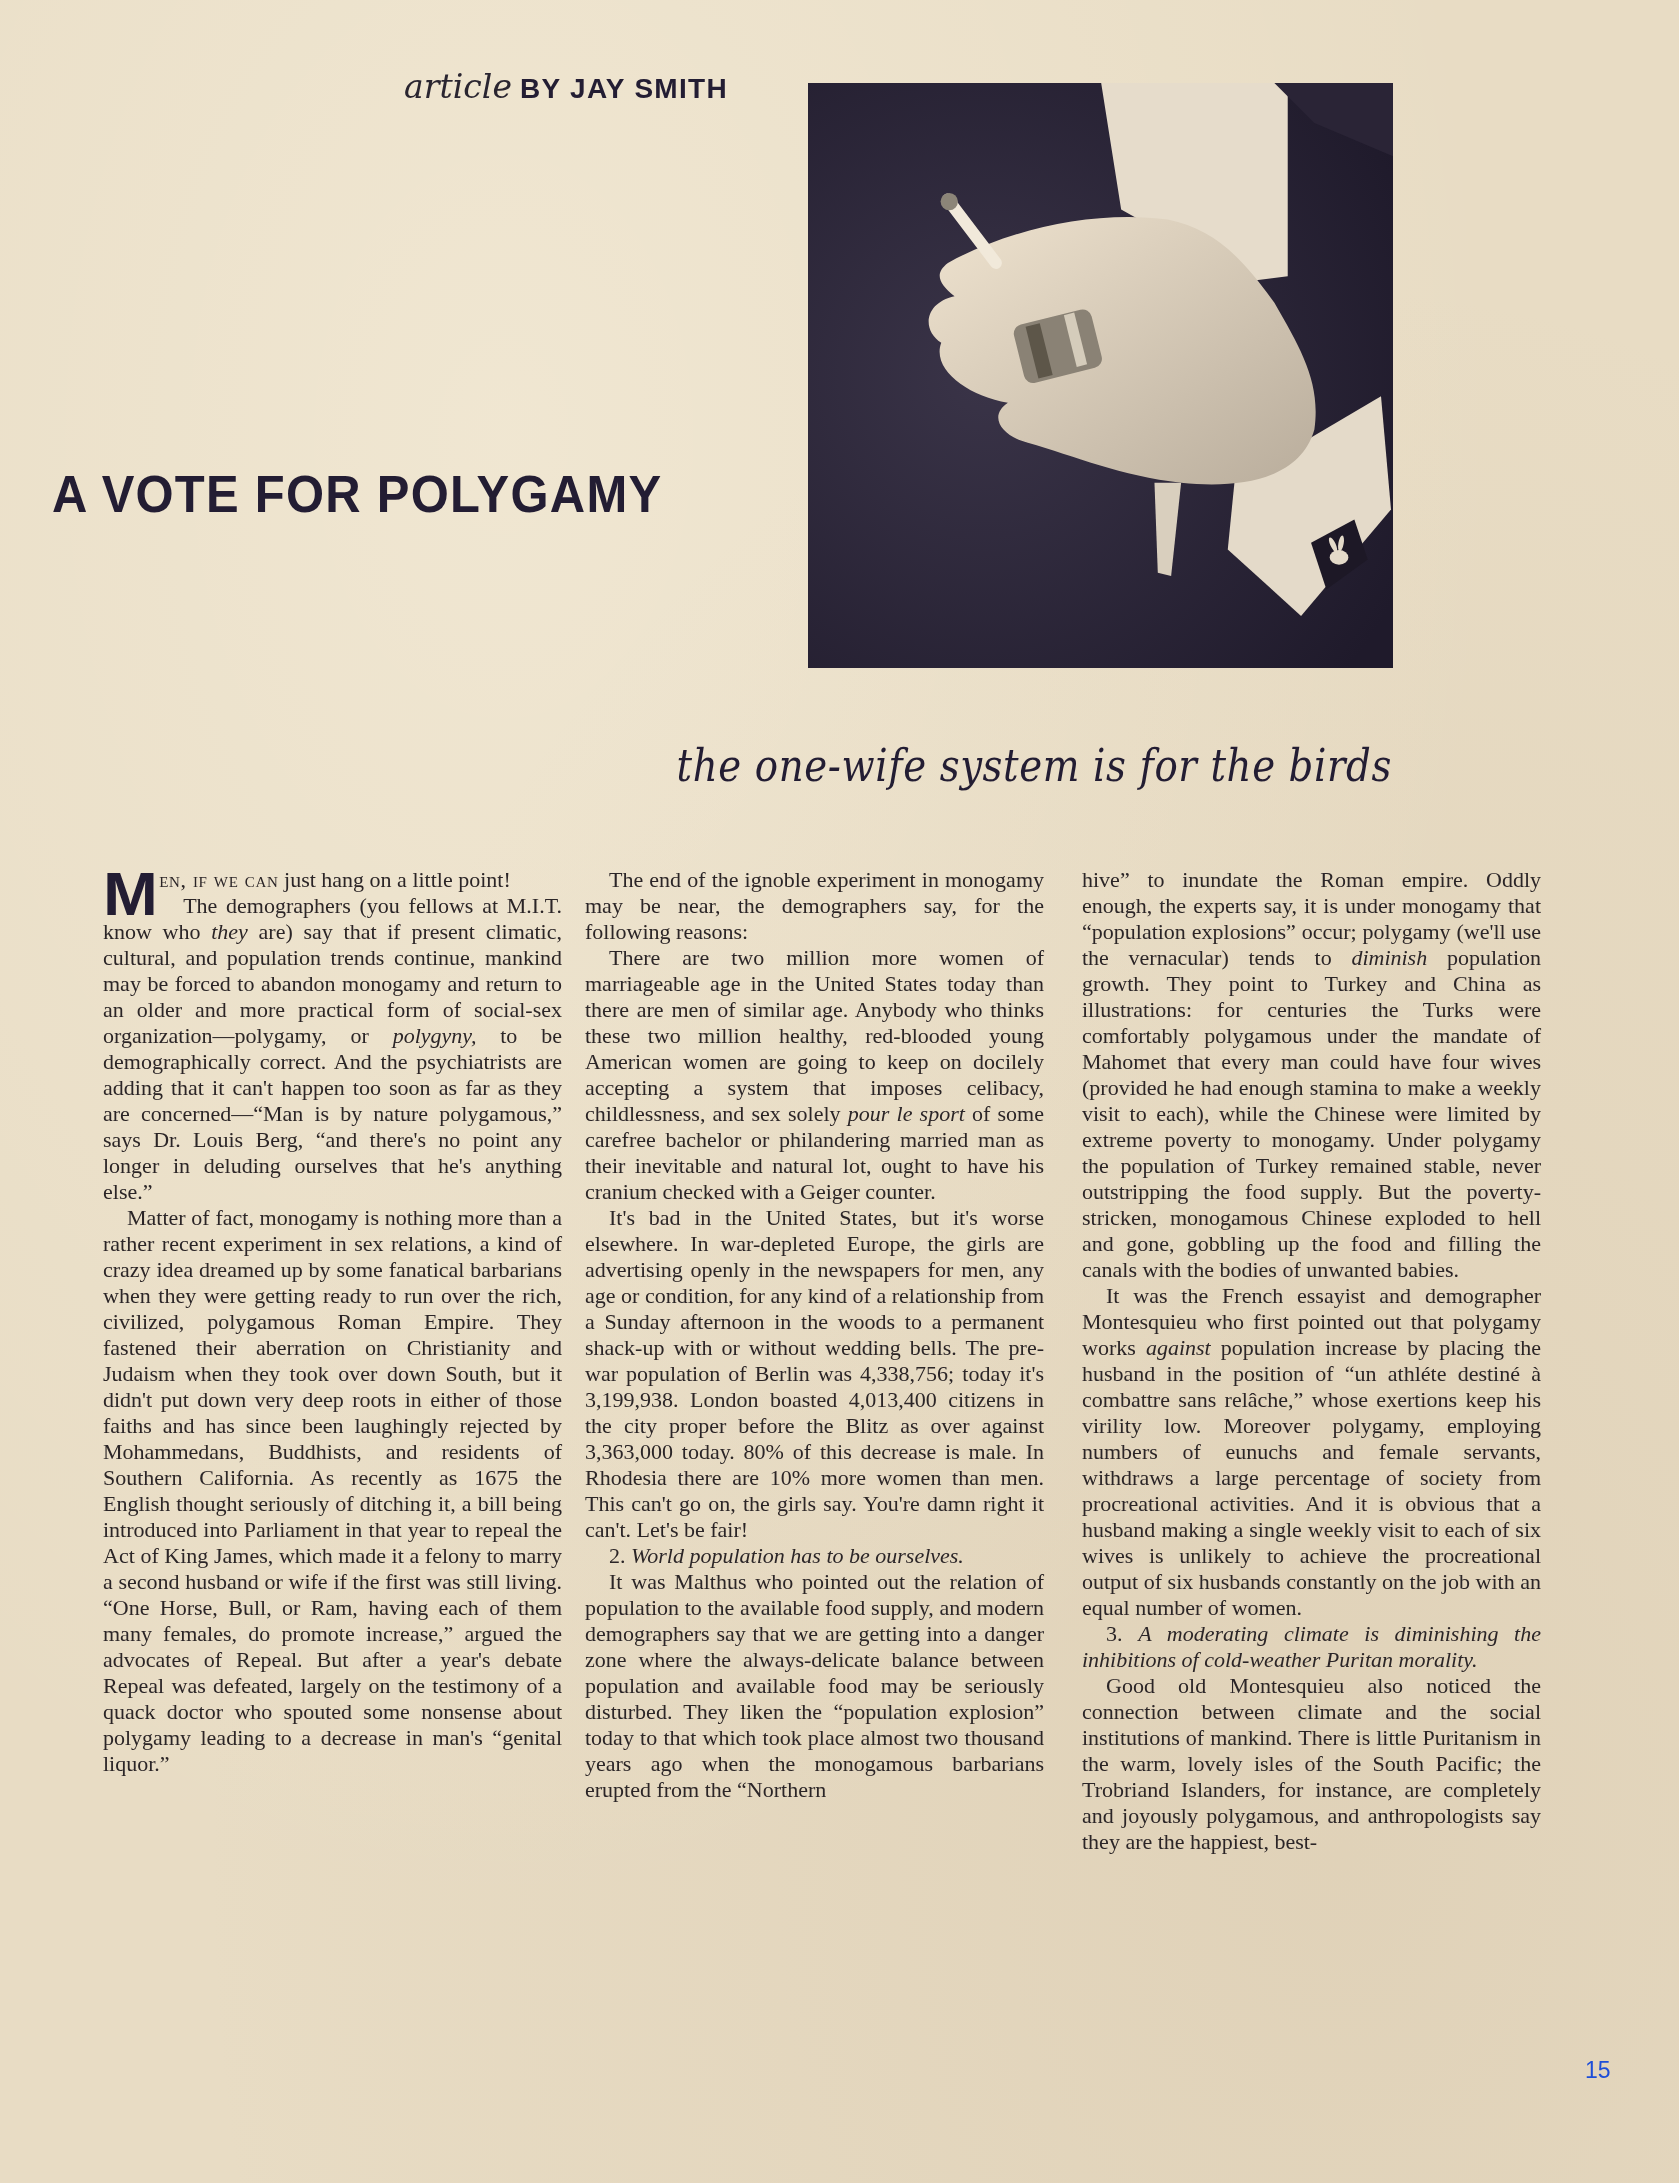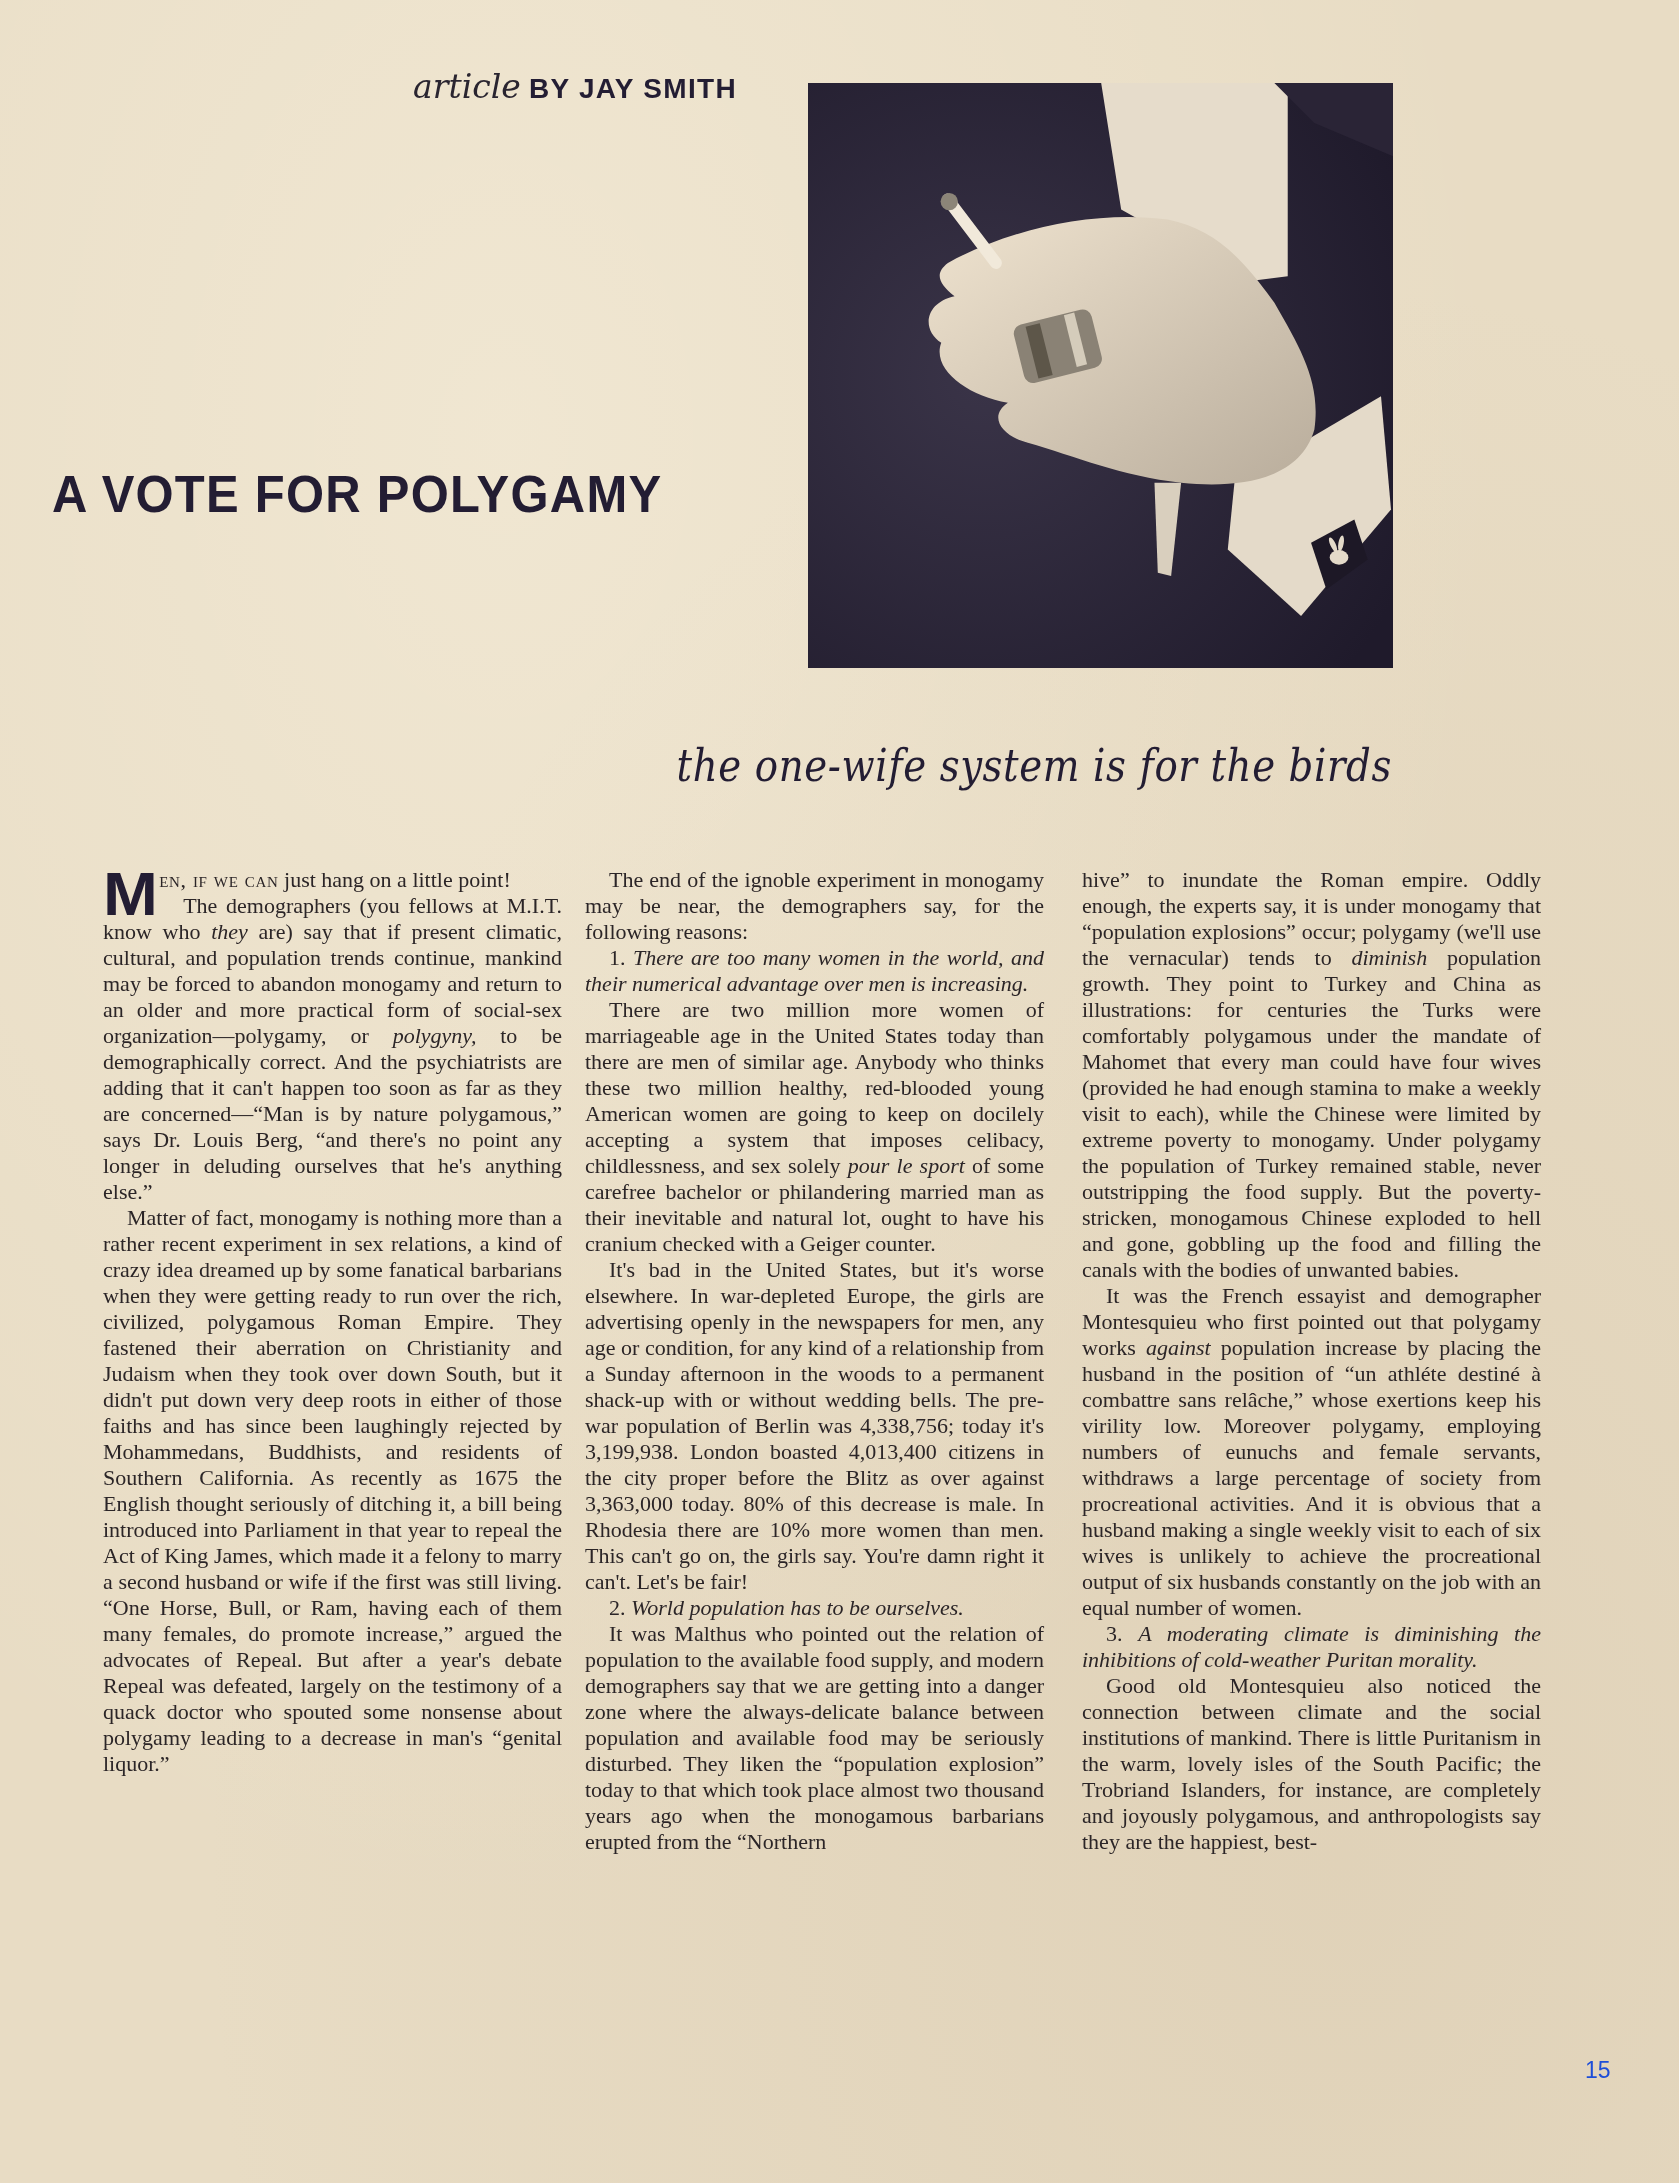--- a/index.html
+++ b/index.html
@@ -6,21 +6,21 @@
   body {
     width: 1679px; height: 2183px; position: relative; overflow: hidden;
     background: #e8dcc4;
     background-image:
       radial-gradient(ellipse at 30% 20%, rgba(255,250,235,0.35), transparent 60%),
       radial-gradient(ellipse at 80% 85%, rgba(200,180,150,0.25), transparent 60%);
     color: #2a2428;
     font-family: "Liberation Serif", "DejaVu Serif", serif;
   }
   .byline {
-    position: absolute; left: 399px; top: 67px; width: 352px; text-align: center;
+    position: absolute; left: 376px; top: 67px; width: 352px; text-align: right;
     white-space: nowrap;
   }
   .byline .kicker {
     font-family: "DejaVu Serif", serif; font-style: italic; font-size: 33px; color: #2a2530;
   }
   .byline .author {
     font-family: "Liberation Sans", sans-serif; font-weight: bold; font-size: 28px;
     letter-spacing: 1.3px; color: #231d33; margin-left: 8px;
   }
   .headline {
@@ -112,21 +112,20 @@
 
 <div class="subtitle">the one-wife system is for the birds</div>
 
 <div class="col col-1">
     <p class="first"><span class="dropcap">M</span><span class="smallcaps">en, if we can</span><span> just hang on a little point!</span></p>
     <p><span>The demographers (you fellows at M.I.T. know who </span><span class="it">they</span><span> are) say that if present climatic, cultural, and population trends continue, mankind may be forced to abandon monogamy and return to an older and more practical form of social-sex organization—polygamy, or </span><span class="it">polygyny,</span><span> to be demographically correct. And the psychiatrists are adding that it can't happen too soon as far as they are concerned—“Man is by nature polygamous,” says Dr. Louis Berg, “and there's no point any longer in deluding ourselves that he's anything else.”</span></p>
     <p><span>Matter of fact, monogamy is nothing more than a rather recent experiment in sex relations, a kind of crazy idea dreamed up by some fanatical barbarians when they were getting ready to run over the rich, civilized, polygamous Roman Empire. They fastened their aberration on Christianity and Judaism when they took over down South, but it didn't put down very deep roots in either of those faiths and has since been laughingly rejected by Mohammedans, Buddhists, and residents of Southern California. As recently as 1675 the English thought seriously of ditching it, a bill being introduced into Parliament in that year to repeal the Act of King James, which made it a felony to marry a second husband or wife if the first was still living. “One Horse, Bull, or Ram, having each of them many females, do promote increase,” argued the advocates of Repeal. But after a year's debate Repeal was defeated, largely on the testimony of a quack doctor who spouted some nonsense about polygamy leading to a decrease in man's “genital liquor.”</span></p>
   </div>
 <div class="col col-2">
     <p><span>The end of the ignoble experiment in monogamy may be near, the demographers say, for the following reasons:</span></p>
-    <p><span>1. </span><span class="it">There are too many women in the world, and their numerical advantage over men is increasing.</span></p>
     <p><span>There are two million more women of marriageable age in the United States today than there are men of similar age. Anybody who thinks these two million healthy, red-blooded young American women are going to keep on docilely accepting a system that imposes celibacy, childlessness, and sex solely </span><span class="it">pour le sport</span><span> of some carefree bachelor or philandering married man as their inevitable and natural lot, ought to have his cranium checked with a Geiger counter.</span></p>
     <p><span>It's bad in the United States, but it's worse elsewhere. In war-depleted Europe, the girls are advertising openly in the newspapers for men, any age or condition, for any kind of a relationship from a Sunday afternoon in the woods to a permanent shack-up with or without wedding bells. The pre-war population of Berlin was 4,338,756; today it's 3,199,938. London boasted 4,013,400 citizens in the city proper before the Blitz as over against 3,363,000 today. 80% of this decrease is male. In Rhodesia there are 10% more women than men. This can't go on, the girls say. You're damn right it can't. Let's be fair!</span></p>
     <p><span>2. </span><span class="it">World population has to be ourselves.</span></p>
     <p><span>It was Malthus who pointed out the relation of population to the available food supply, and modern demographers say that we are getting into a danger zone where the always-delicate balance between population and available food may be seriously disturbed. They liken the “population explosion” today to that which took place almost two thousand years ago when the monogamous barbarians erupted from the “Northern</span></p>
   </div>
 <div class="col col-3">
     <p class="first"><span>hive” to inundate the Roman empire. Oddly enough, the experts say, it is under monogamy that “population explosions” occur; polygamy (we'll use the vernacular) tends to </span><span class="it">diminish</span><span> population growth. They point to Turkey and China as illustrations: for centuries the Turks were comfortably polygamous under the mandate of Mahomet that every man could have four wives (provided he had enough stamina to make a weekly visit to each), while the Chinese were limited by extreme poverty to monogamy. Under polygamy the population of Turkey remained stable, never outstripping the food supply. But the poverty-stricken, monogamous Chinese exploded to hell and gone, gobbling up the food and filling the canals with the bodies of unwanted babies.</span></p>
     <p><span>It was the French essayist and demographer Montesquieu who first pointed out that polygamy works </span><span class="it">against</span><span> population increase by placing the husband in the position of “un athléte destiné à combattre sans relâche,” whose exertions keep his virility low. Moreover polygamy, employing numbers of eunuchs and female servants, withdraws a large percentage of society from procreational activities. And it is obvious that a husband making a single weekly visit to each of six wives is unlikely to achieve the procreational output of six husbands constantly on the job with an equal number of women.</span></p>
     <p><span>3. </span><span class="it">A moderating climate is diminishing the inhibitions of cold-weather Puritan morality.</span></p>
     <p><span>Good old Montesquieu also noticed the connection between climate and the social institutions of mankind. There is little Puritanism in the warm, lovely isles of the South Pacific; the Trobriand Islanders, for instance, are completely and joyously polygamous, and anthropologists say they are the happiest, best-</span></p>

